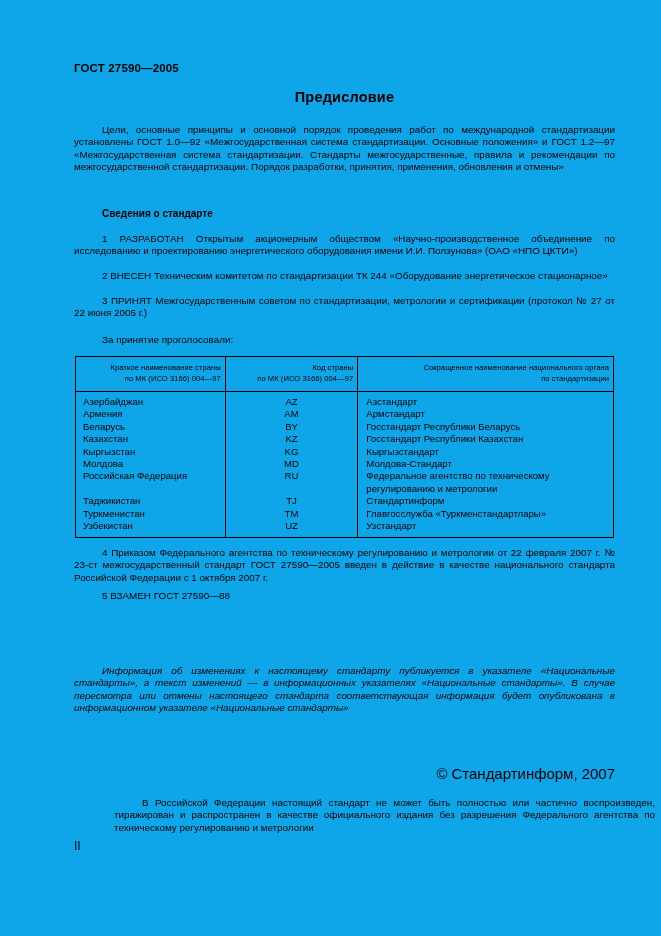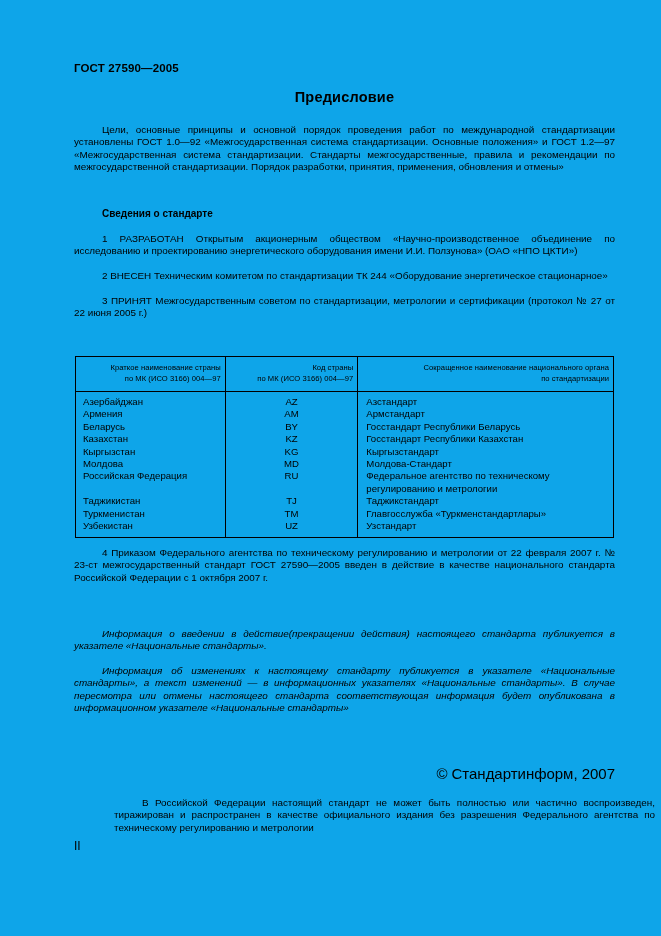--- a/index.html
+++ b/index.html
@@ -166,20 +166,21 @@
     <div class="para indent" id="p-goals">Цели, основные принципы и основной порядок проведения работ по международной стандартизации установлены ГОСТ 1.0—92 «Межгосударственная система стандартизации. Основные положения» и ГОСТ 1.2—97 «Межгосударственная система стандартизации. Стандарты межгосударственные, правила и рекомендации по межгосударственной стандартизации. Порядок разработки, принятия, применения, обновления и отмены»</div>
 
     <div class="subhead" id="h-info">Сведения о стандарте</div>
 
     <div class="para indent" id="p-item1">1  РАЗРАБОТАН Открытым акционерным обществом «Научно-производственное объединение по исследованию и проектированию энергетического оборудования имени И.И. Ползунова» (ОАО «НПО ЦКТИ»)</div>
 
     <div class="para indent" id="p-item2">2  ВНЕСЕН Техническим комитетом по стандартизации ТК 244 «Оборудование энергетическое стационарное»</div>
 
     <div class="para indent" id="p-item3">3  ПРИНЯТ Межгосударственным советом по стандартизации, метрологии и сертификации (протокол № 27 от 22 июня 2005 г.)</div>
 
+    <div class="plain-line" id="p-vote">За принятие проголосовали:</div>
 
     <table class="vote-table">
       <colgroup>
         <col class="col-a">
           <col class="col-b">
           <col class="col-c">
       </colgroup>
       <thead>
         <tr>
           <th>
@@ -231,33 +232,33 @@
           <td>
             <div class="cellstack c-org" id="stack-orgs">
                 <div class="ln">Азстандарт</div>
                 <div class="ln">Армстандарт</div>
                 <div class="ln">Госстандарт Республики Беларусь</div>
                 <div class="ln">Госстандарт Республики Казахстан</div>
                 <div class="ln">Кыргызстандарт</div>
                 <div class="ln">Молдова-Стандарт</div>
                 <div class="ln">Федеральное агентство по техническому</div>
                 <div class="ln">регулированию и метрологии</div>
-                <div class="ln">Таджикстандарт</div>
+                <div class="ln">Стандартинформ</div>
                 <div class="ln">Главгосслужба «Туркменстандартлары»</div>
                 <div class="ln">Узстандарт</div>
               </div>
           </td>
         </tr>
       </tbody>
     </table>
 
     <div class="para indent" id="p-item4">4  Приказом Федерального агентства по техническому регулированию и метрологии от 22 февраля 2007 г. № 23-ст межгосударственный стандарт ГОСТ 27590—2005 введен в действие в качестве национального стандарта Российской Федерации с 1 октября 2007 г.</div>
 
-
-    <div class="para indent italic" id="p-ital1">Информация о введении в действие(прекращении действия) настоящего стандарта публикуется в указателе «Национальные стандарты».</div>
+    <div class="plain-line" id="p-item5">5  ВЗАМЕН ГОСТ 27590—88</div>
+
 
     <div class="para indent italic" id="p-ital2">Информация об изменениях к настоящему стандарту публикуется в указателе «Национальные стандарты», а текст изменений — в информационных указателях «Национальные стандарты». В случае пересмотра или отмены настоящего стандарта соответствующая информация будет опубликована в информационном указателе «Национальные стандарты»</div>
 
     <div class="para noindent" id="p-copyright">©  Стандартинформ, 2007</div>
 
     <div class="para indent" id="p-final">В Российской Федерации настоящий стандарт не может быть полностью или частично воспроизведен, тиражирован и распространен в качестве официального издания без разрешения Федерального агентства по техническому регулированию и метрологии</div>
 
     <div class="page-number">II</div>
 
   </div>

